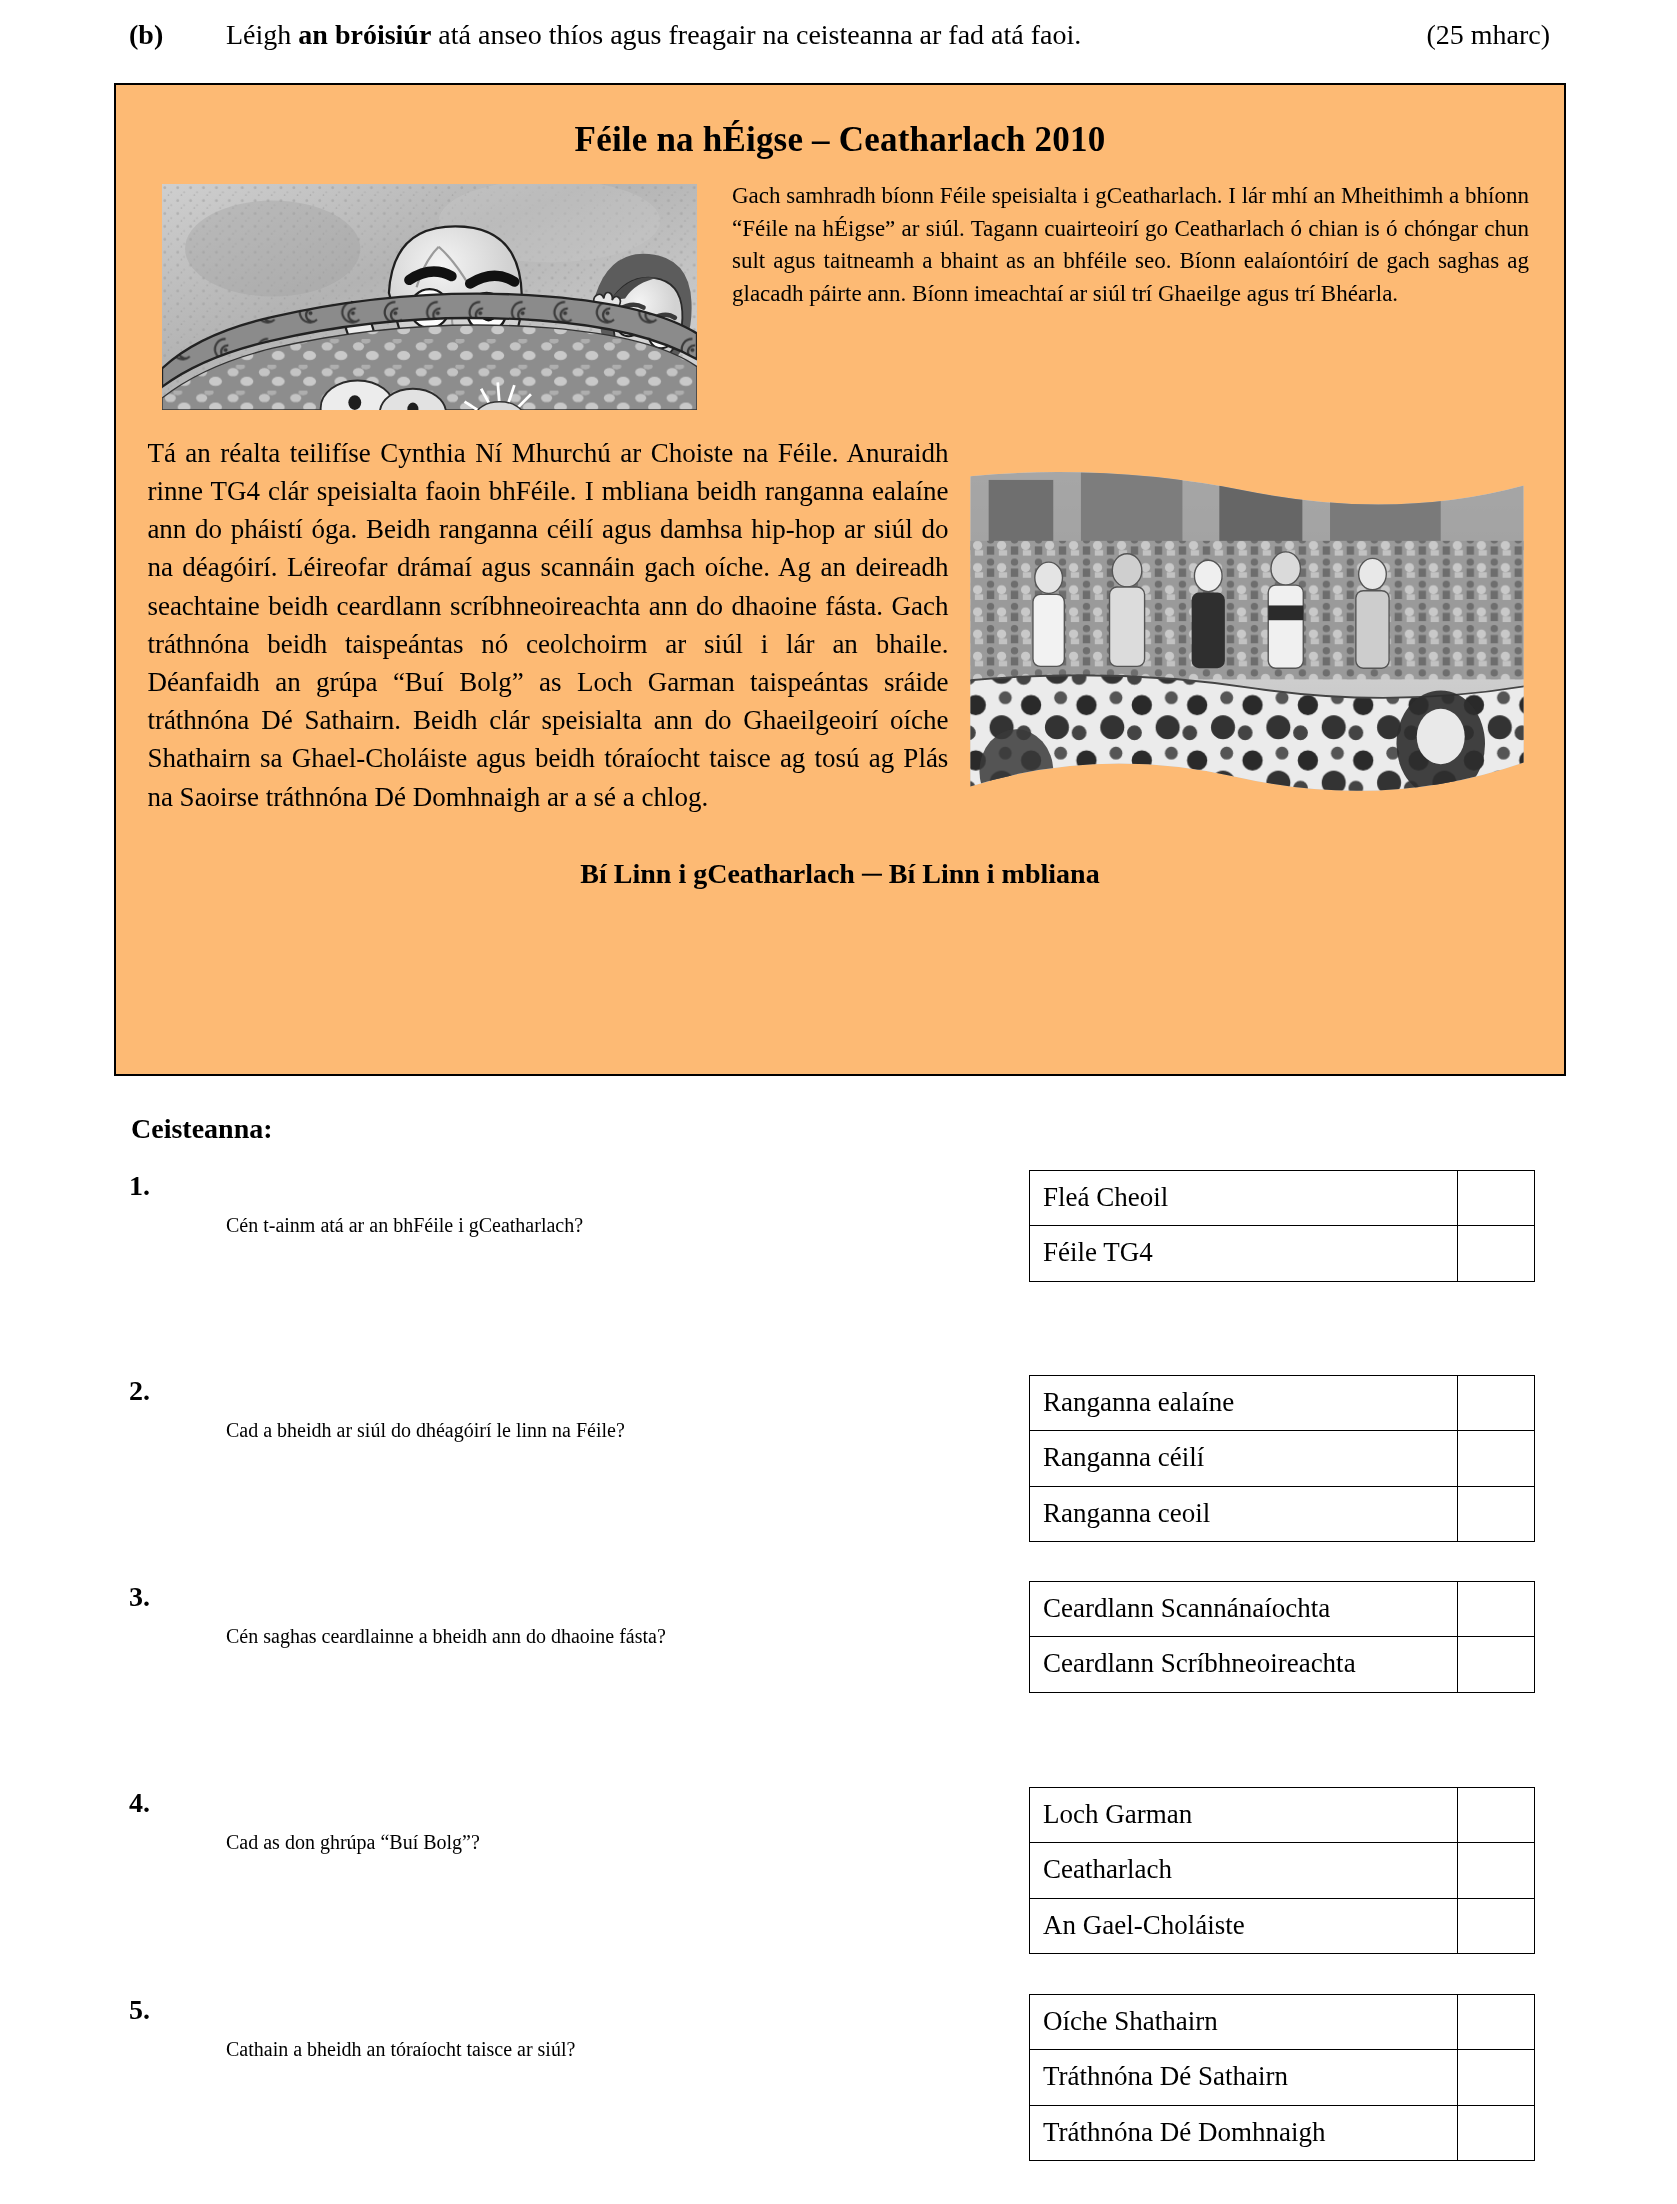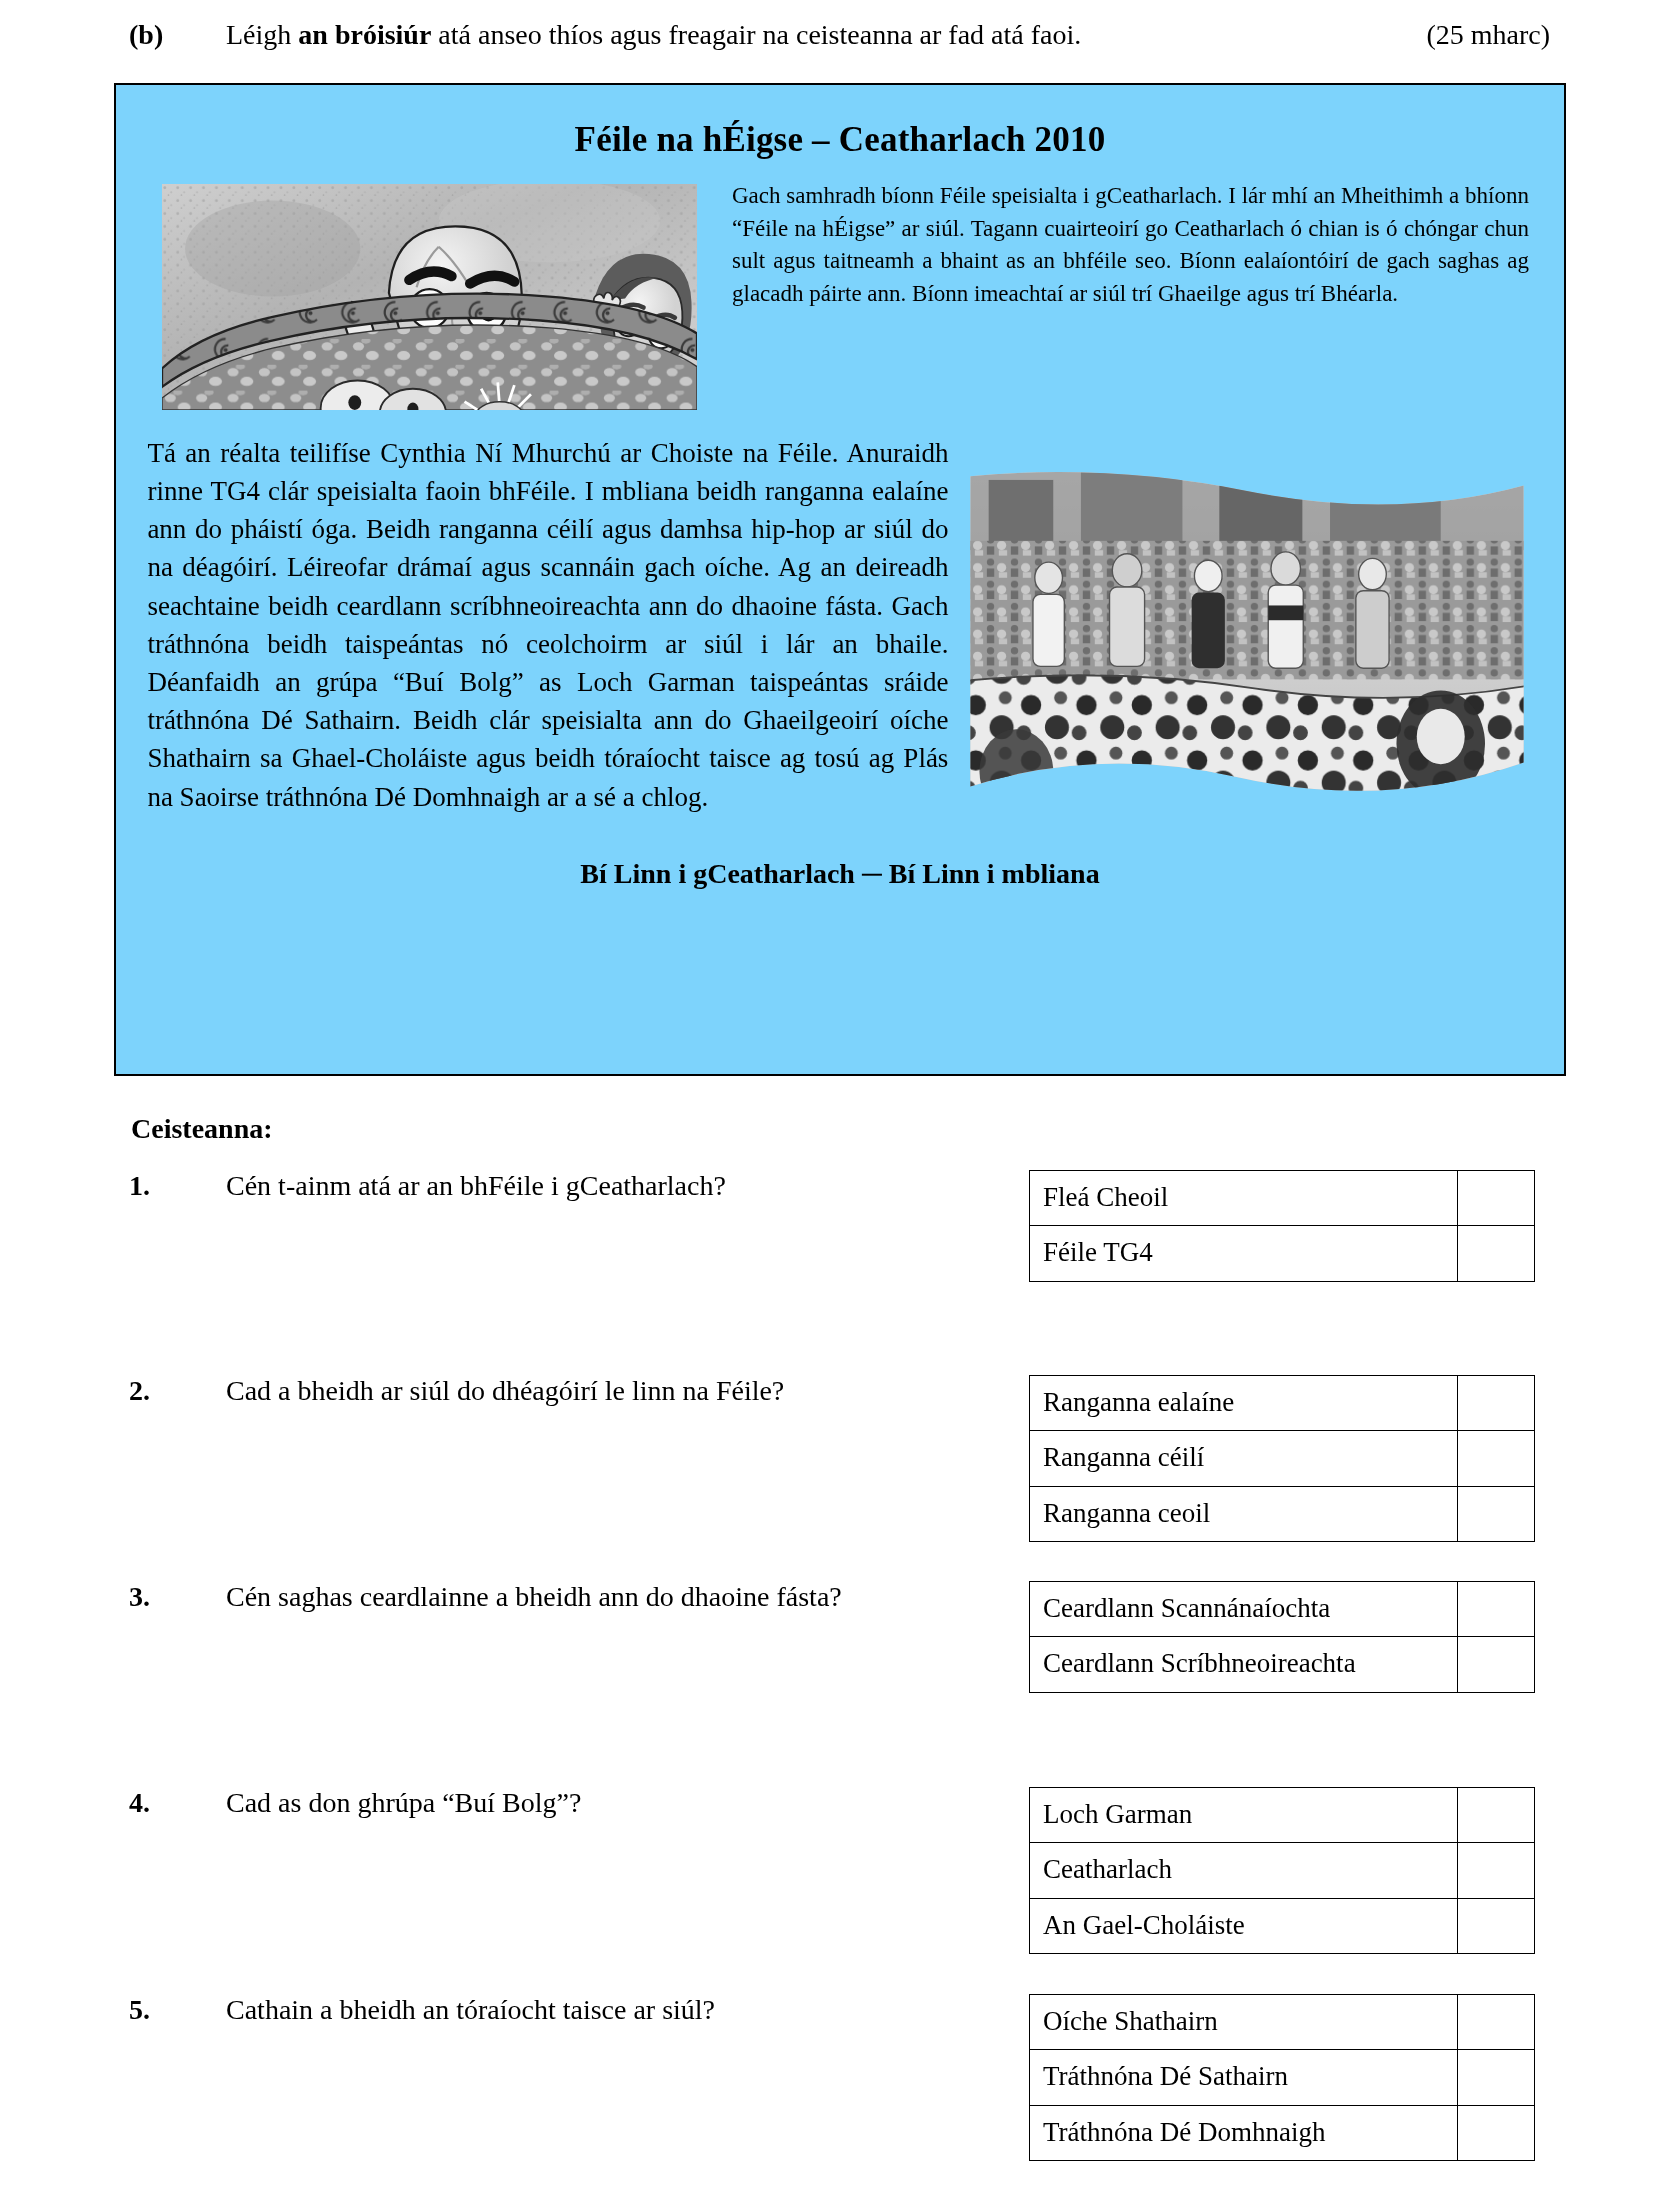--- a/index.html
+++ b/index.html
@@ -52,21 +52,21 @@
   
   .brochure {
     position: absolute;
     left: 114px;
     top: 83px;
     width: 1452px;
     height: 993px;
     box-sizing: border-box;
     border: 2.8px double #000;
     padding: 16.6px 24px 9.2px 24px;
-    background: #7dd3fc;
+    background: #fdba74;
   }
   .brochure-title {
     text-align: center;
     font-weight: bold;
     font-size: 35px;
     margin: 18.5px 0 20px 0;
     letter-spacing: 0.2px;
   }
 
   
@@ -139,21 +139,22 @@
     display: flex;
     align-items: flex-start;
   }
   .q-num {
     flex: 0 0 97px;
     font-weight: bold;
     font-size: 28px;
   }
   .q-text {
     flex: 0 0 803px;
-    font-size: 28px;
+    font-size: 20px;
+    margin-top: 44px;
   }
   .q-table {
     flex: 0 0 auto;
     border-collapse: collapse;
     width: 506px;
   }
   .q-table td {
     border: 1.8px solid #000;
     font-size: 27px;
     height: 49px;

